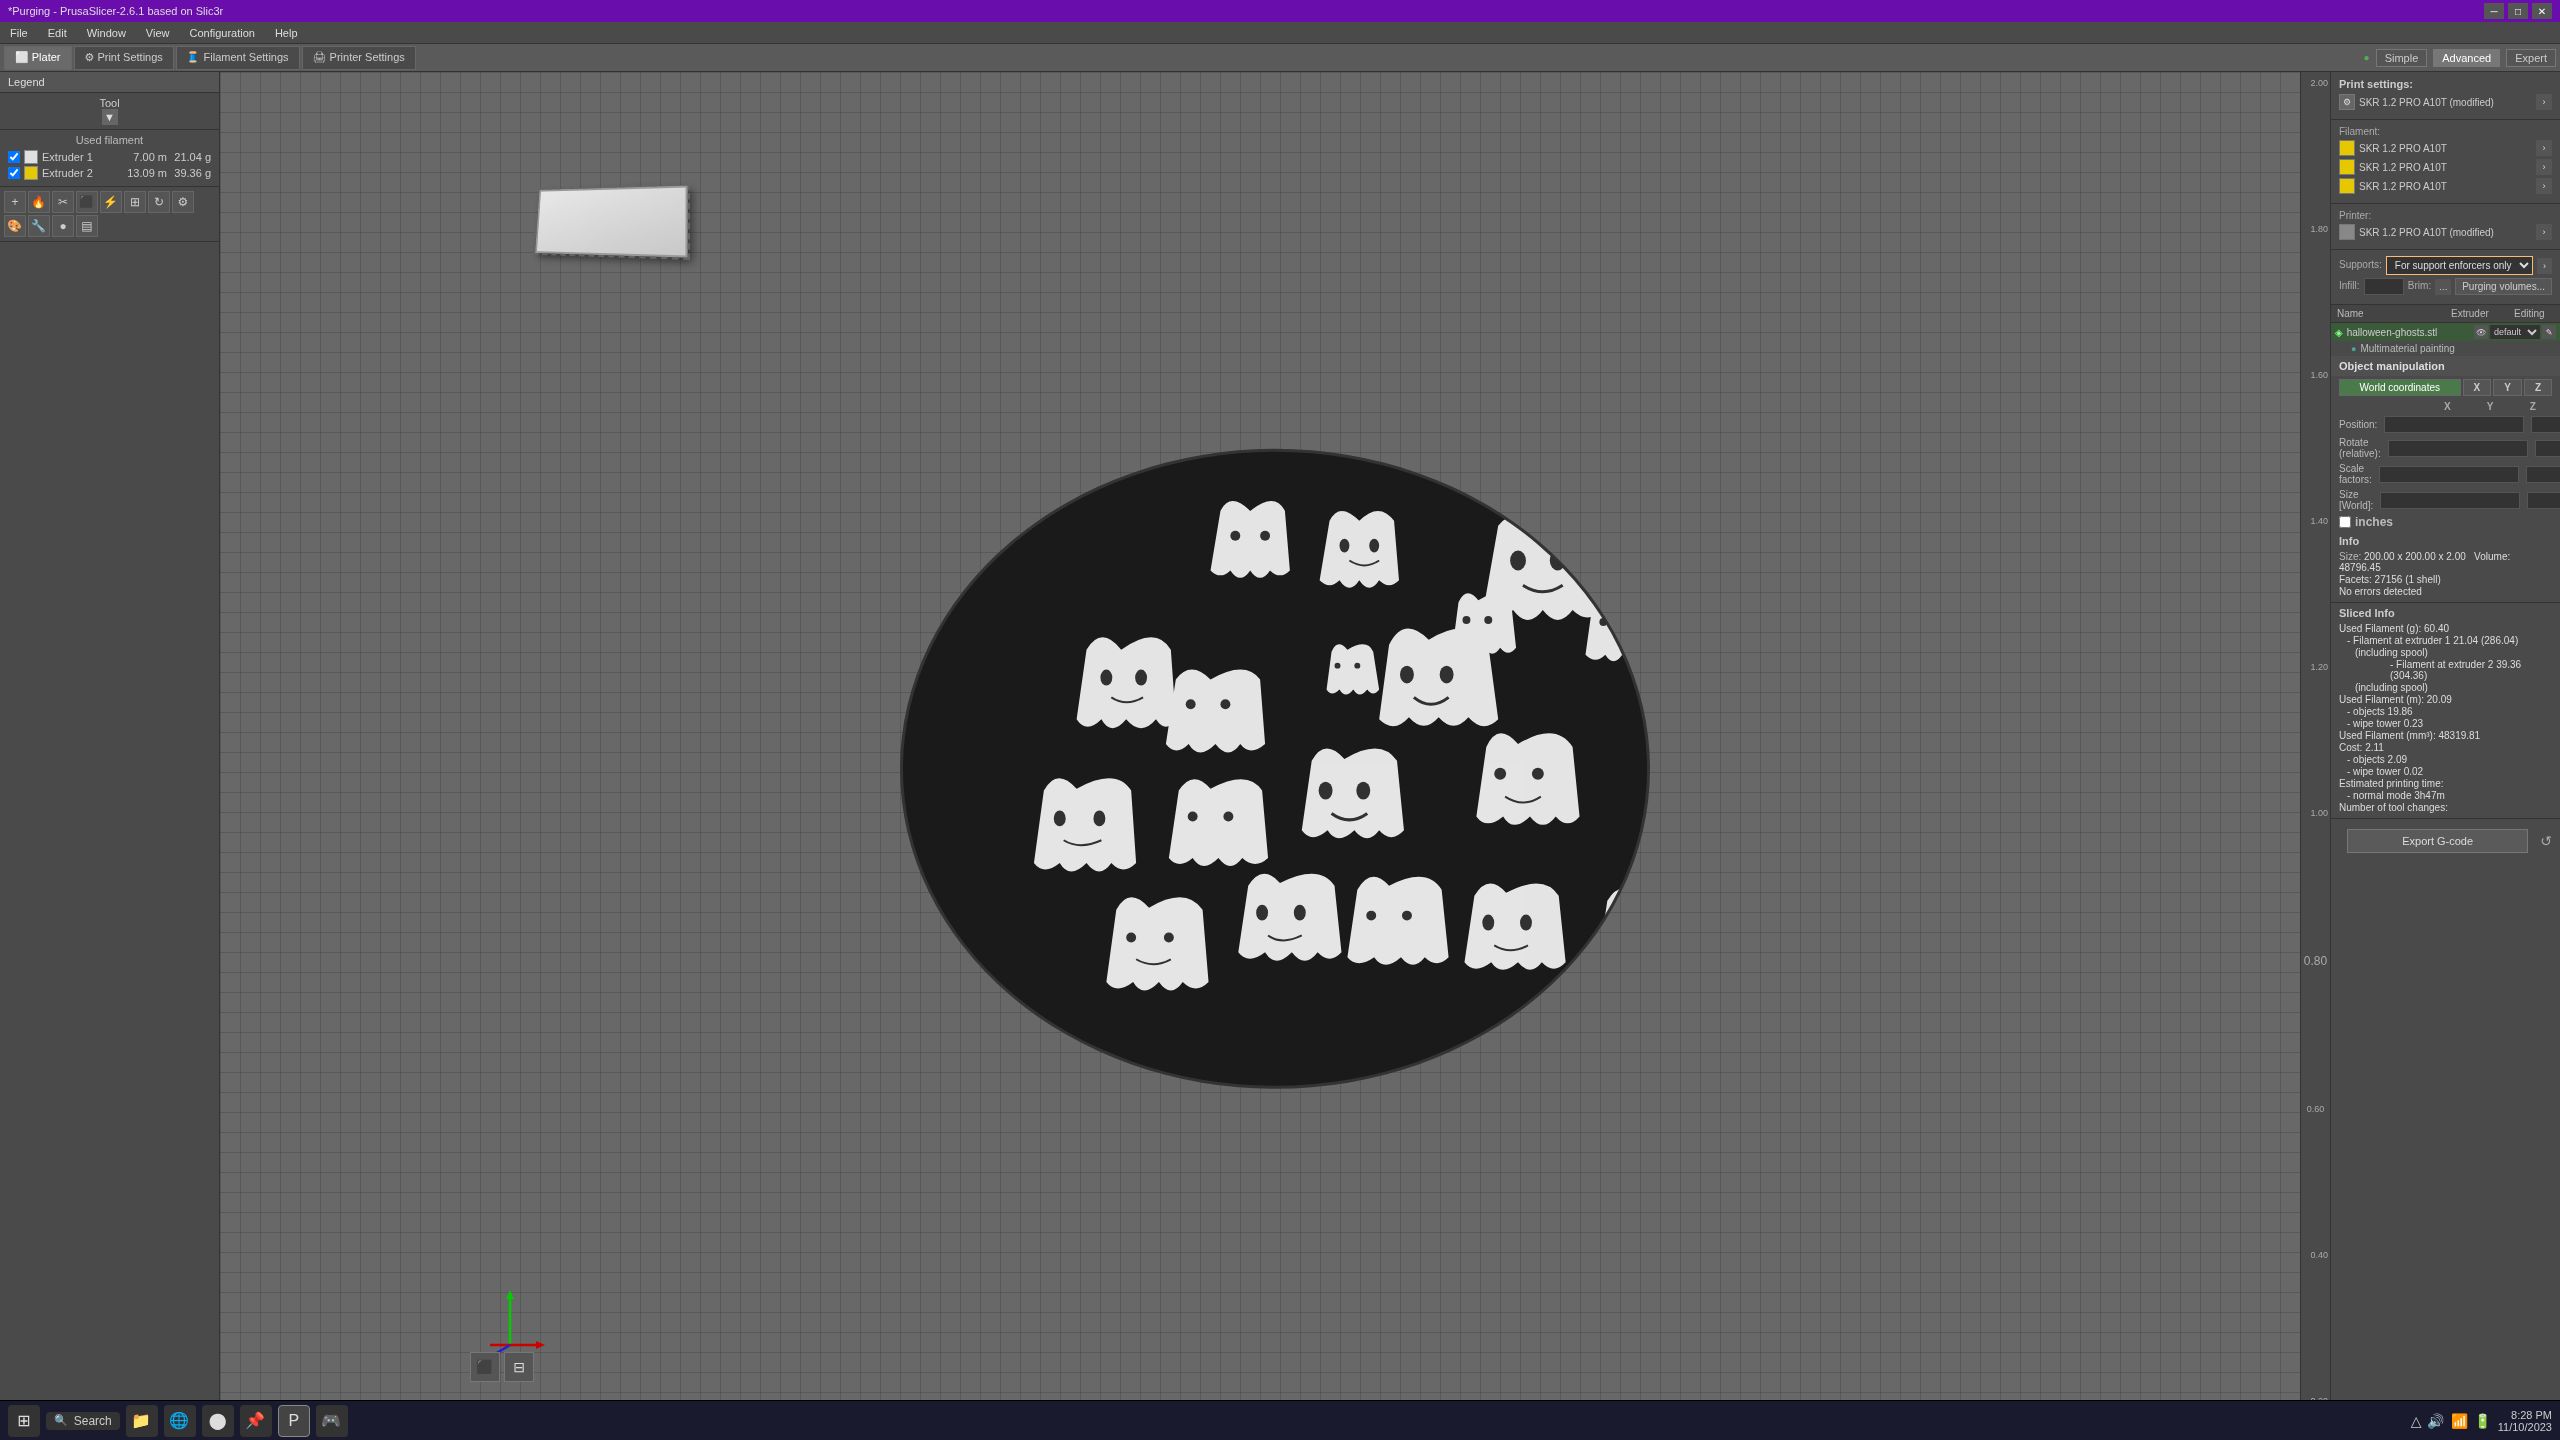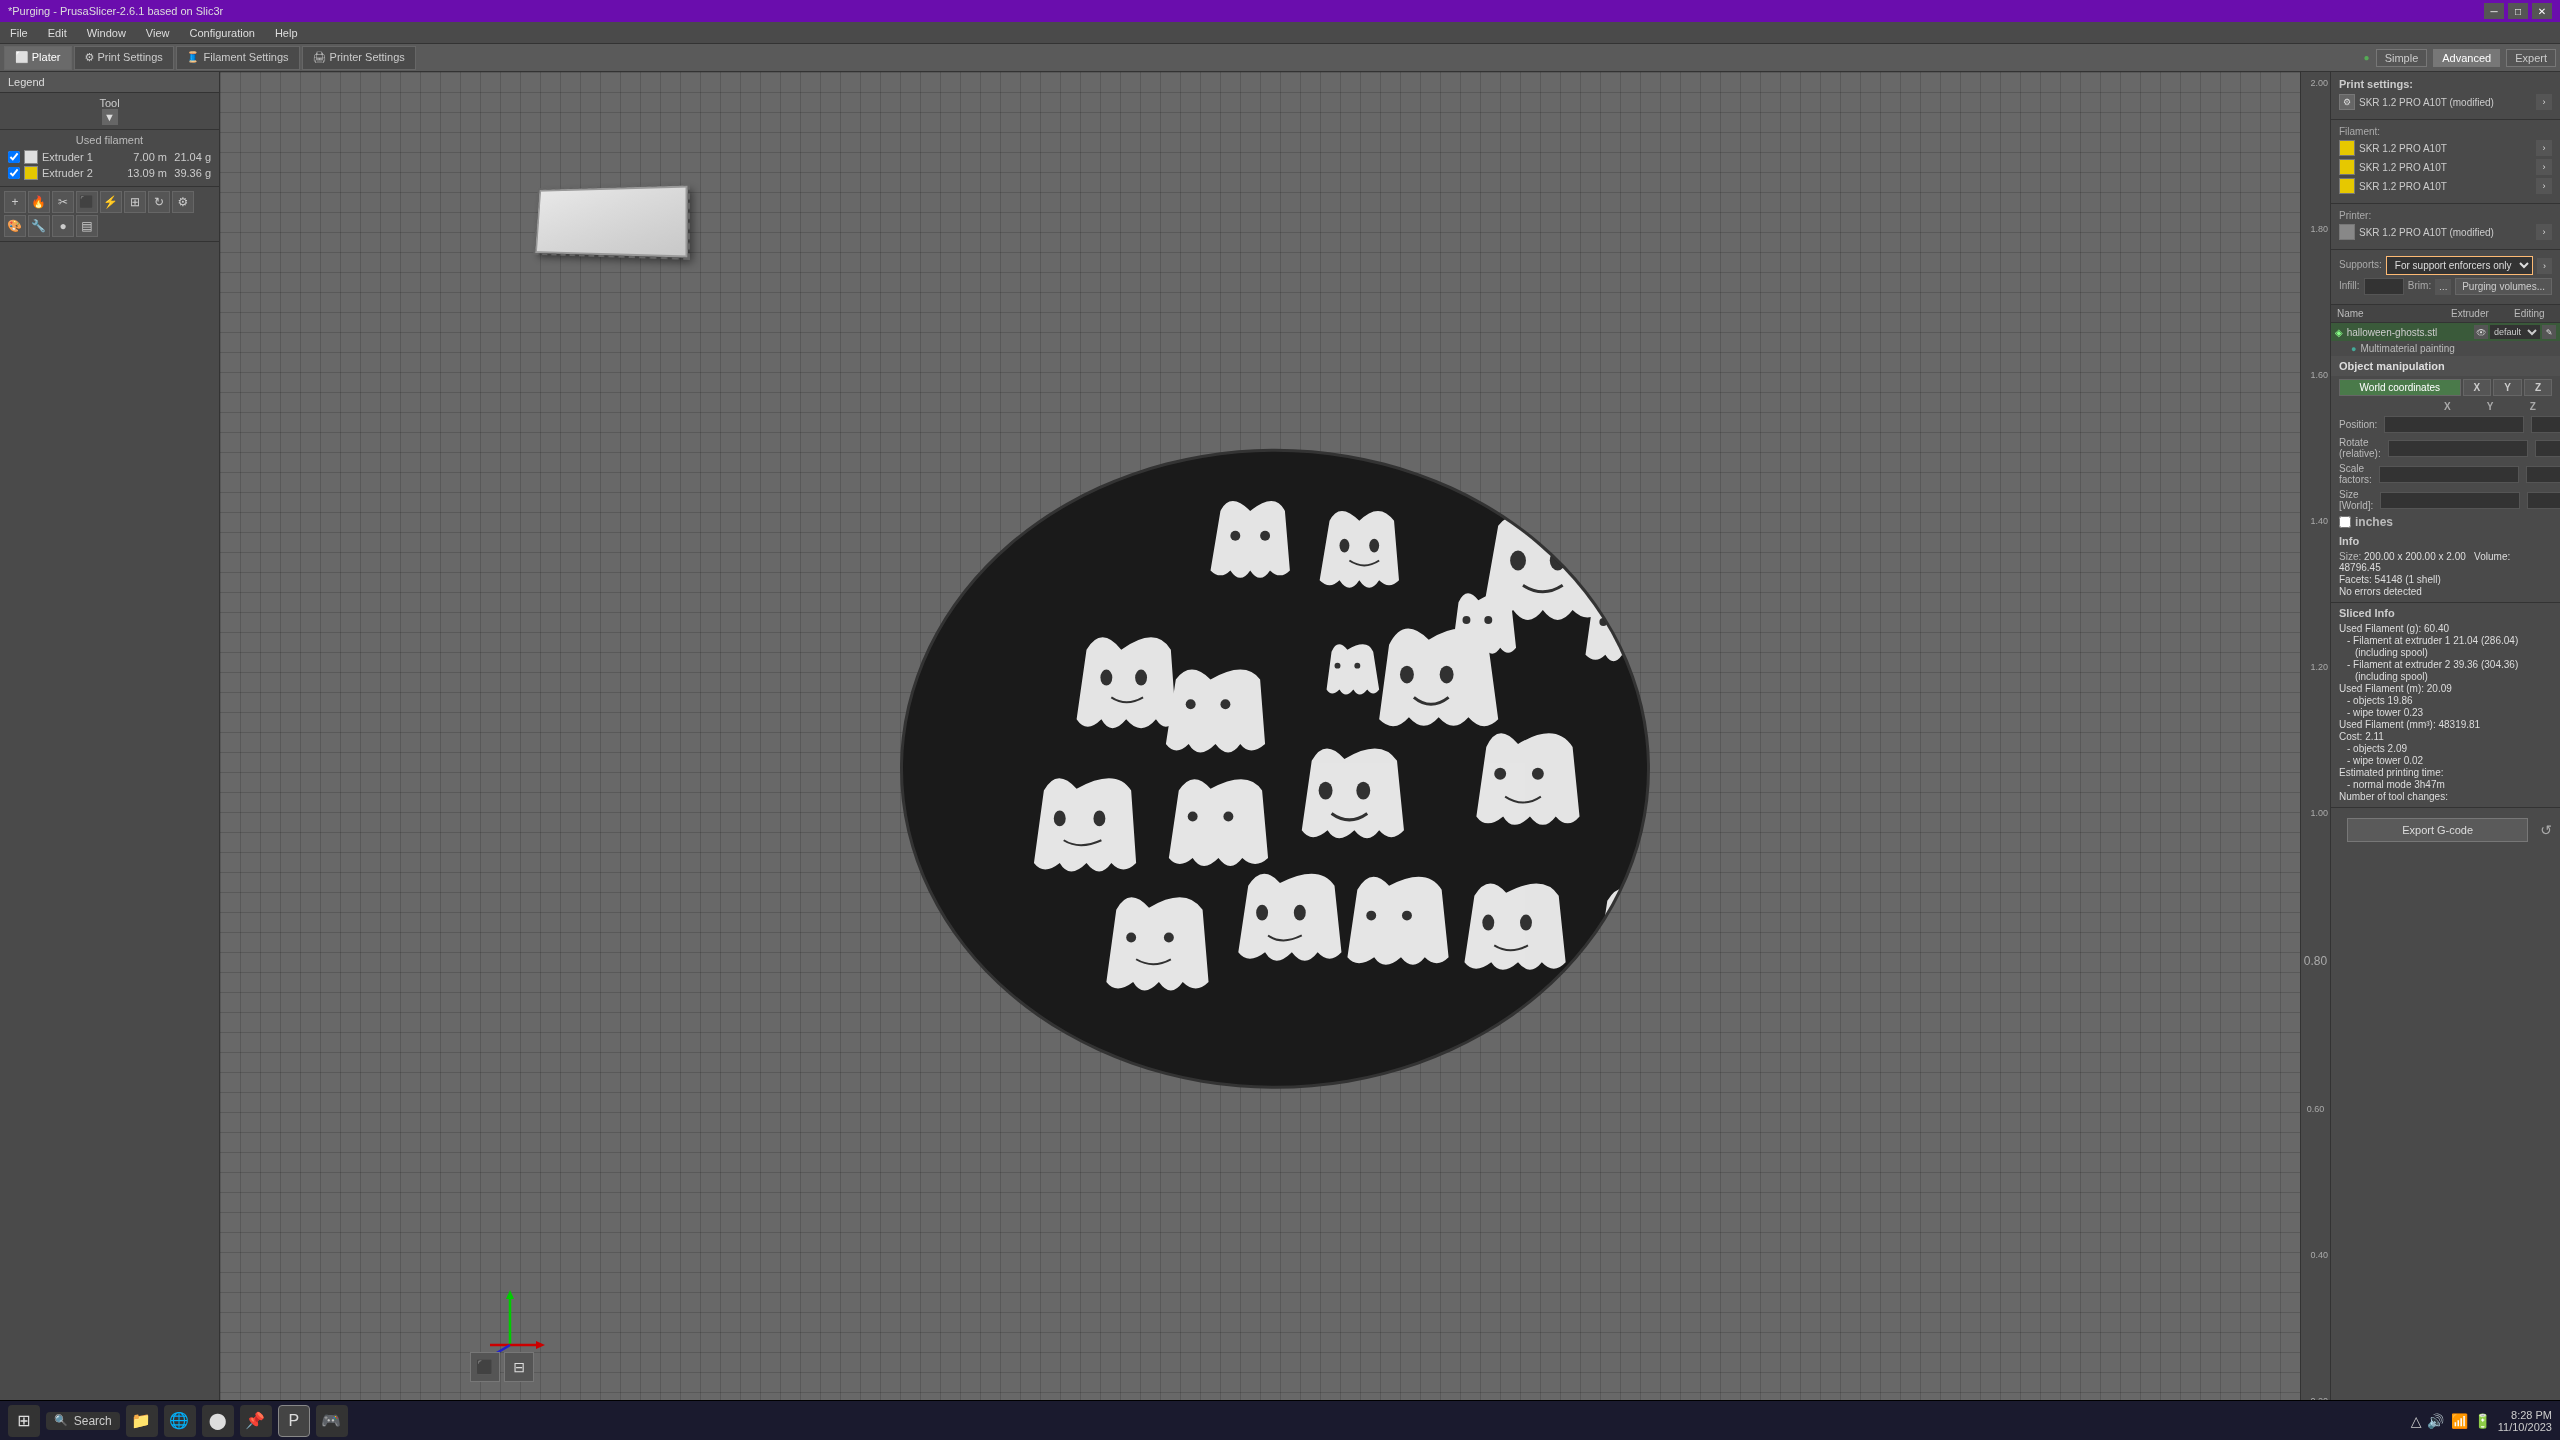--- a/index.html
+++ b/index.html
@@ -886,39 +886,39 @@
       <span class="cb-label">inches</span>
     </div>
 
     <div class="info-block">
       <div class="rp-title">Info</div>
       <div class="info-line">
         Size: <span>200.00 x 200.00 x 2.00</span>&nbsp;&nbsp;
         <span>Volume:</span> <span>48796.45</span>
       </div>
       <div class="info-line">
-        <span>Facets:</span> <span>54148 (1 shell)</span>
+        <span>Facets:</span> <span>27156 (1 shell)</span>
       </div>
       <div class="info-line">
         <span>No errors detected</span>
       </div>
     </div>
 
     <div class="sliced-block">
       <div class="rp-title">Sliced Info</div>
       <div class="info-line">
         <span>Used Filament (g):</span> <span>60.40</span>
       </div>
       <div class="info-line" style="padding-left:8px;">
         <span>- Filament at extruder 1</span> <span>21.04 (286.04)</span>
       </div>
       <div class="info-line" style="padding-left:16px;">
         <span>(including spool)</span>
       </div>
-      <div class="info-line" style="padding-left:8px;">
+      <div class="info-line" style="padding-left:8px;margin-left:43px;">
         <span>- Filament at extruder 2</span> <span>39.36 (304.36)</span>
       </div>
       <div class="info-line" style="padding-left:16px;">
         <span>(including spool)</span>
       </div>
       <div class="info-line">
         <span>Used Filament (m):</span> <span>20.09</span>
       </div>
       <div class="info-line" style="padding-left:8px;">
         <span>- objects</span> <span>19.86</span>

